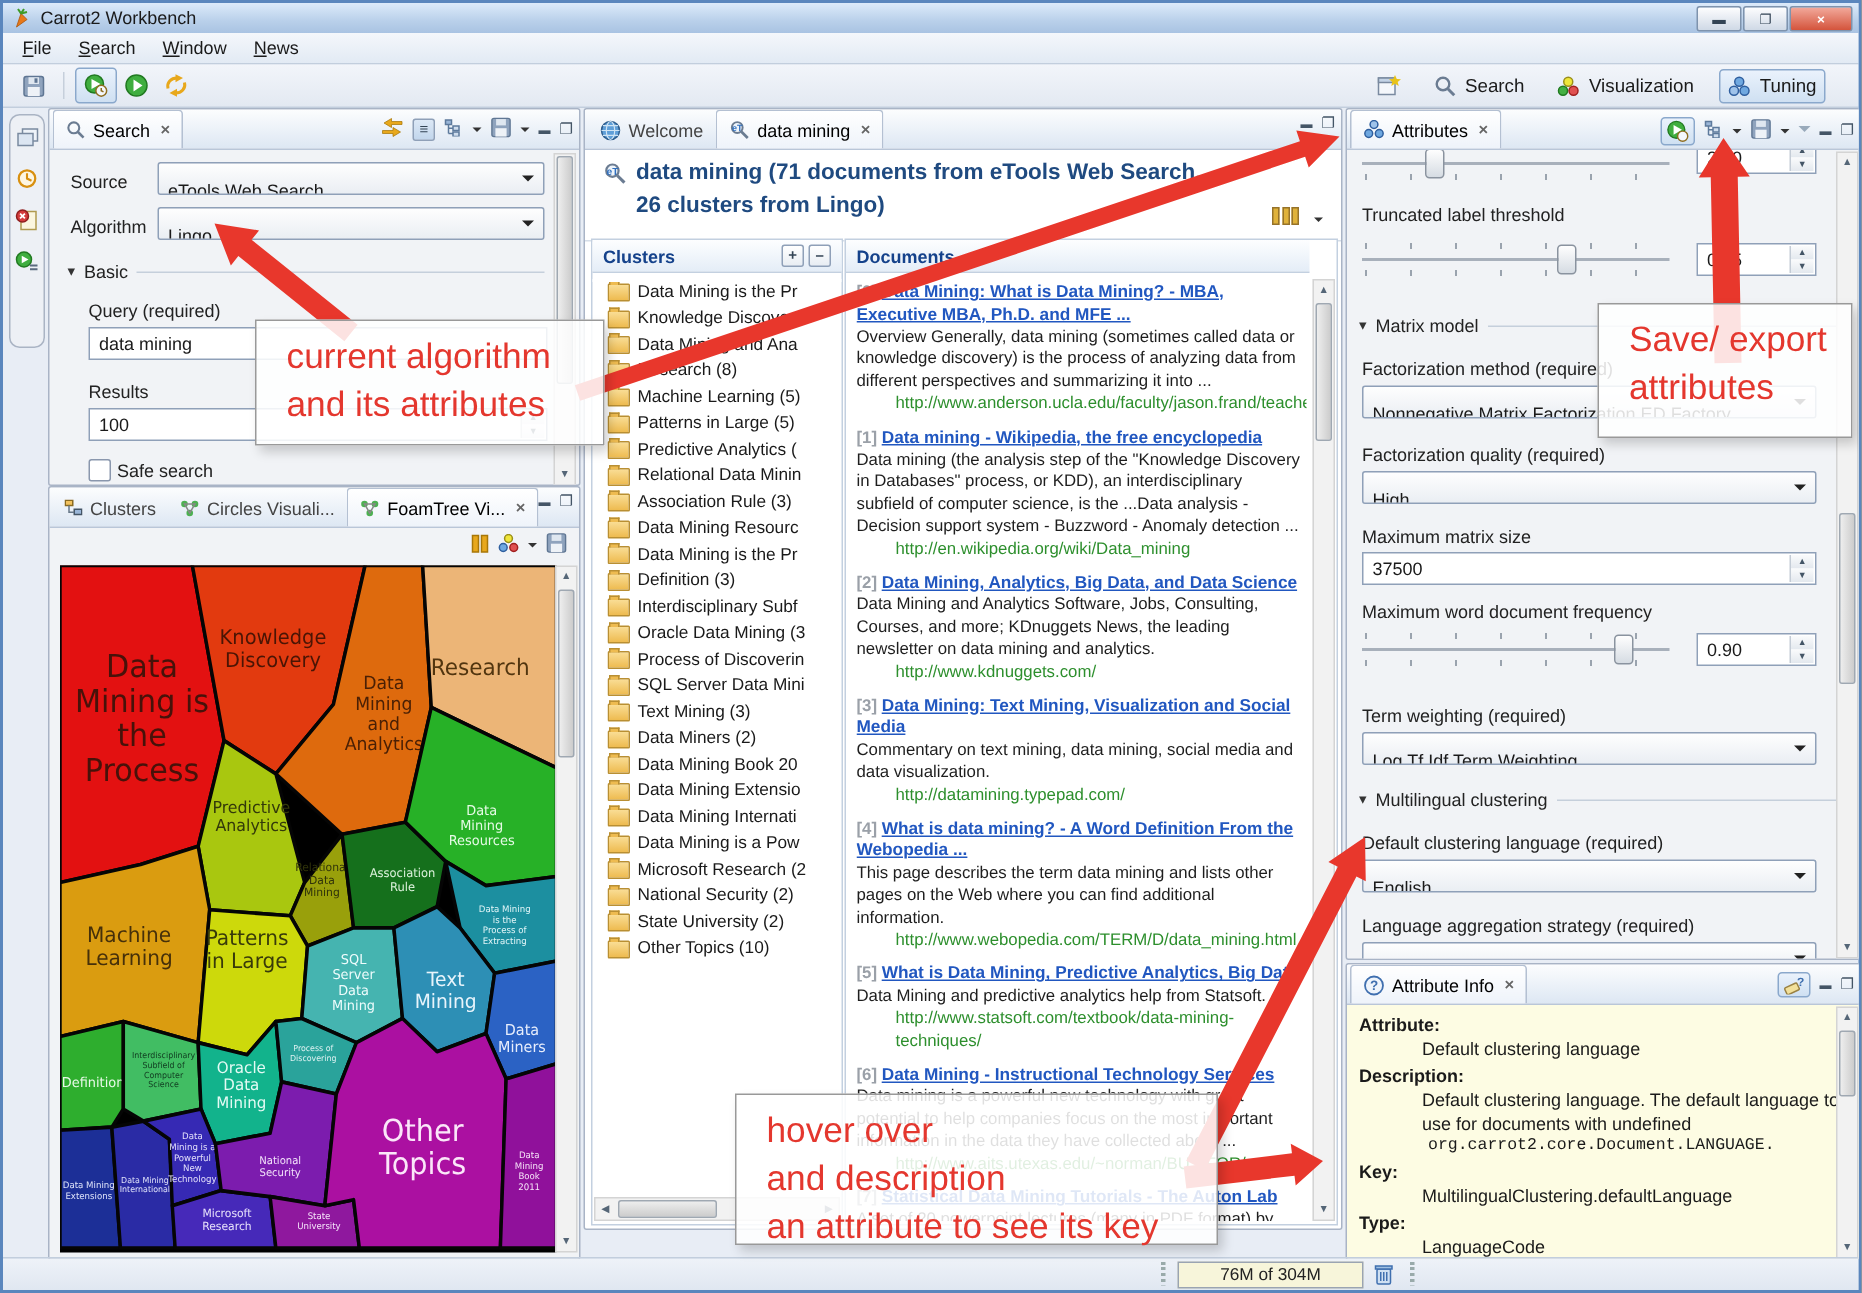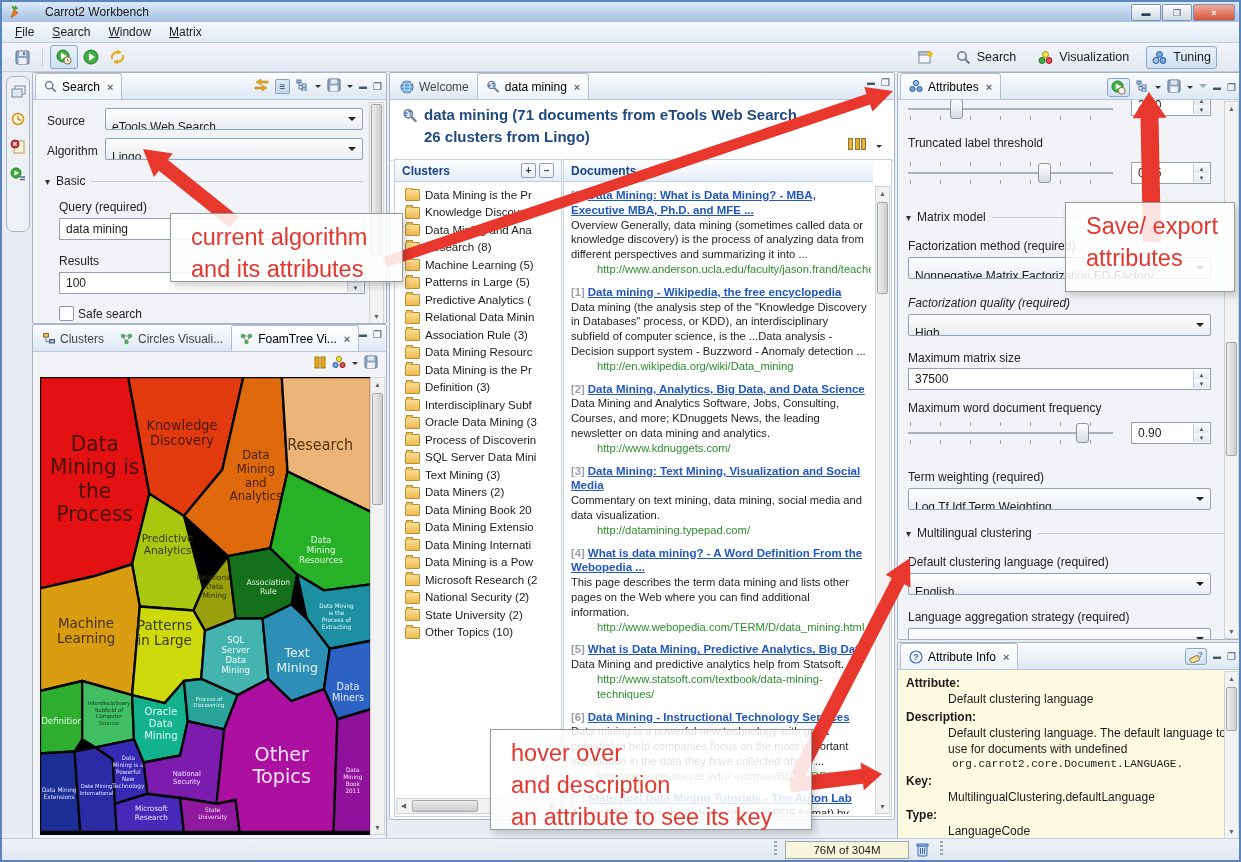--- a/index.html
+++ b/index.html
@@ -1,20 +1,20 @@
 <!DOCTYPE html>
 <html><head>
 <meta charset="utf-8">
 <style>
   html,body{margin:0;padding:0;background:#555;}
   #win{position:relative;width:1241px;height:862px;font-family:"Liberation Sans",sans-serif;font-size:12px;color:#1a1a1a;
        background:#e8edf5;border:2px solid #5a86bd;box-sizing:border-box;overflow:hidden;}
   
   .titlebar{position:absolute;left:0;top:0;right:0;height:20px;background:linear-gradient(#dceafa,#b9d0ea 60%,#a9c3e2);
-            display:flex;align-items:center;padding-left:6px;gap:23px;font-size:12px;}
+            display:flex;align-items:center;padding-left:6px;gap:5px;font-size:12px;}
   .winbtns{position:absolute;right:4px;top:2px;display:flex;gap:1px;}
   .wbtn{width:28px;height:15px;border:1px solid #7e93ad;border-radius:2px;background:linear-gradient(#fdfdfe,#cfd9e6);
         display:flex;align-items:center;justify-content:center;font-size:9px;color:#345;}
   .wbtn.close{width:40px;background:linear-gradient(#f2a99b,#d4543c);color:#fff;font-weight:bold;}
   .menubar{position:absolute;left:0;top:20px;right:0;height:20px;background:linear-gradient(#f4f7fb,#e2eaf4);
            border-bottom:1px solid #c2cedd;display:flex;align-items:center;padding-left:4px;}
   .menu-item{display:inline-block;padding:2px 9px;}
   .menu-item::first-letter{text-decoration:underline;}
   .maintoolbar{position:absolute;left:0;top:41px;right:0;height:28px;background:linear-gradient(#f2f5fa,#e3e9f2);
                border-bottom:1px solid #c2cedd;display:flex;align-items:center;padding:0 8px;}
@@ -101,21 +101,21 @@
       <span class="wbtn">❐</span>
       <span class="wbtn close">×</span>
     </div>
   </div>
 
   <div class="menubar">
 
   <span class="menu-item">File</span>
       <span class="menu-item">Search</span>
       <span class="menu-item">Window</span>
-      <span class="menu-item">Matrix</span>
+      <span class="menu-item">News</span>
     </div>
 
   <div class="maintoolbar">
     <span class="tbtn">
       <svg width="15" height="15" viewBox="0 0 15 15">
         <rect x="1" y="1" width="13" height="13" rx="1.5" fill="#8fa3bd" stroke="#5f7693"></rect>
         <rect x="4" y="1.5" width="7" height="4.5" fill="#dfe7f0"></rect>
           <rect x="8" y="2.2" width="2" height="3" fill="#5f7693"></rect>
         <rect x="3.5" y="8" width="8" height="6" fill="#eef2f7"></rect>
       </svg>
@@ -707,21 +707,21 @@
       <div class="sect" style="left:8px;top:110px;width:320px;">
         <span>Matrix model</span>
           <span class="rule"></span>
       </div>
 
       <span class="flabel" style="left:10px;top:139px;">Factorization method (required)</span>
       <div class="combo" style="left:10px;top:157px;width:303px;">
         <span>Nonnegative Matrix Factorization ED Factory</span>
       </div>
 
-      <span class="flabel" style="left:10px;top:196px;font-style:italic;">Factorization quality (required)</span>
+      <span class="flabel" style="left:10px;top:196px;">Factorization quality (required)</span>
       <div class="combo" style="left:10px;top:214px;width:303px;">
         <span>High</span>
       </div>
 
       <span class="flabel" style="left:10px;top:251px;">Maximum matrix size</span>
       <div class="spin" style="left:10px;top:268px;width:303px;">
         <span>37500</span>
         <span class="spinbtns">
             <span>▲</span>
             <span>▼</span>
@@ -823,21 +823,21 @@
   </div>
 
   <svg id="anno" width="1241" height="862">
       <polygon points="236.4,214.5 165.7,157.8 170.7,151.6 141,147 151.9,175 156.9,168.7 227.6,225.5" fill="#e8372c"></polygon>
       <polygon points="384.8,265.2 868.1,102.5 870.5,109.6 891,89 862.2,85 864.6,92.1 381.2,254.8" fill="#e8372c"></polygon>
       <polygon points="1159,239.8 1156.5,115.8 1164.5,115.7 1147,90 1130.5,116.3 1138.5,116.2 1141,240.2" fill="#e8372c"></polygon>
       <polygon points="801.2,778.2 902.3,582.3 908.5,585.5 908,556 883.6,572.7 889.9,575.9 788.8,771.8" fill="#e8372c"></polygon>
       <polygon points="788.9,790.4 861,781.8 861.8,788.3 880,772 858.5,760.5 859.3,766.9 787.1,775.6" fill="#e8372c"></polygon>
     </svg>
 
-  <div class="callout" style="left:168px;top:211px;width:233px;height:69px;">
+  <div class="callout" style="left:168px;top:211px;width:233px;height:84px;">
     <div>current algorithm</div>
     <div>and its attributes</div>
   </div>
   <div class="callout" style="left:1063px;top:200px;width:170px;height:90px;">
     <div>Save/ export</div>
     <div>attributes</div>
   </div>
   <div class="callout" style="left:488px;top:727px;width:322px;height:101px;">
     <div>hover over</div>
     <div>and description</div>

